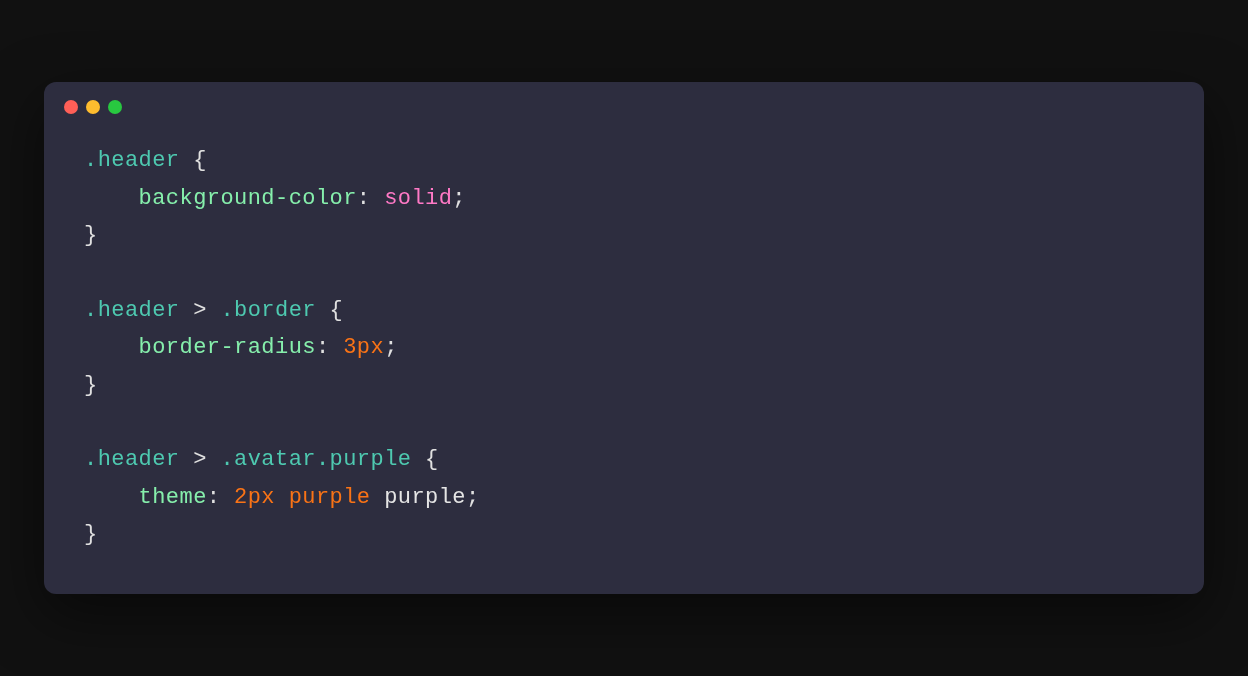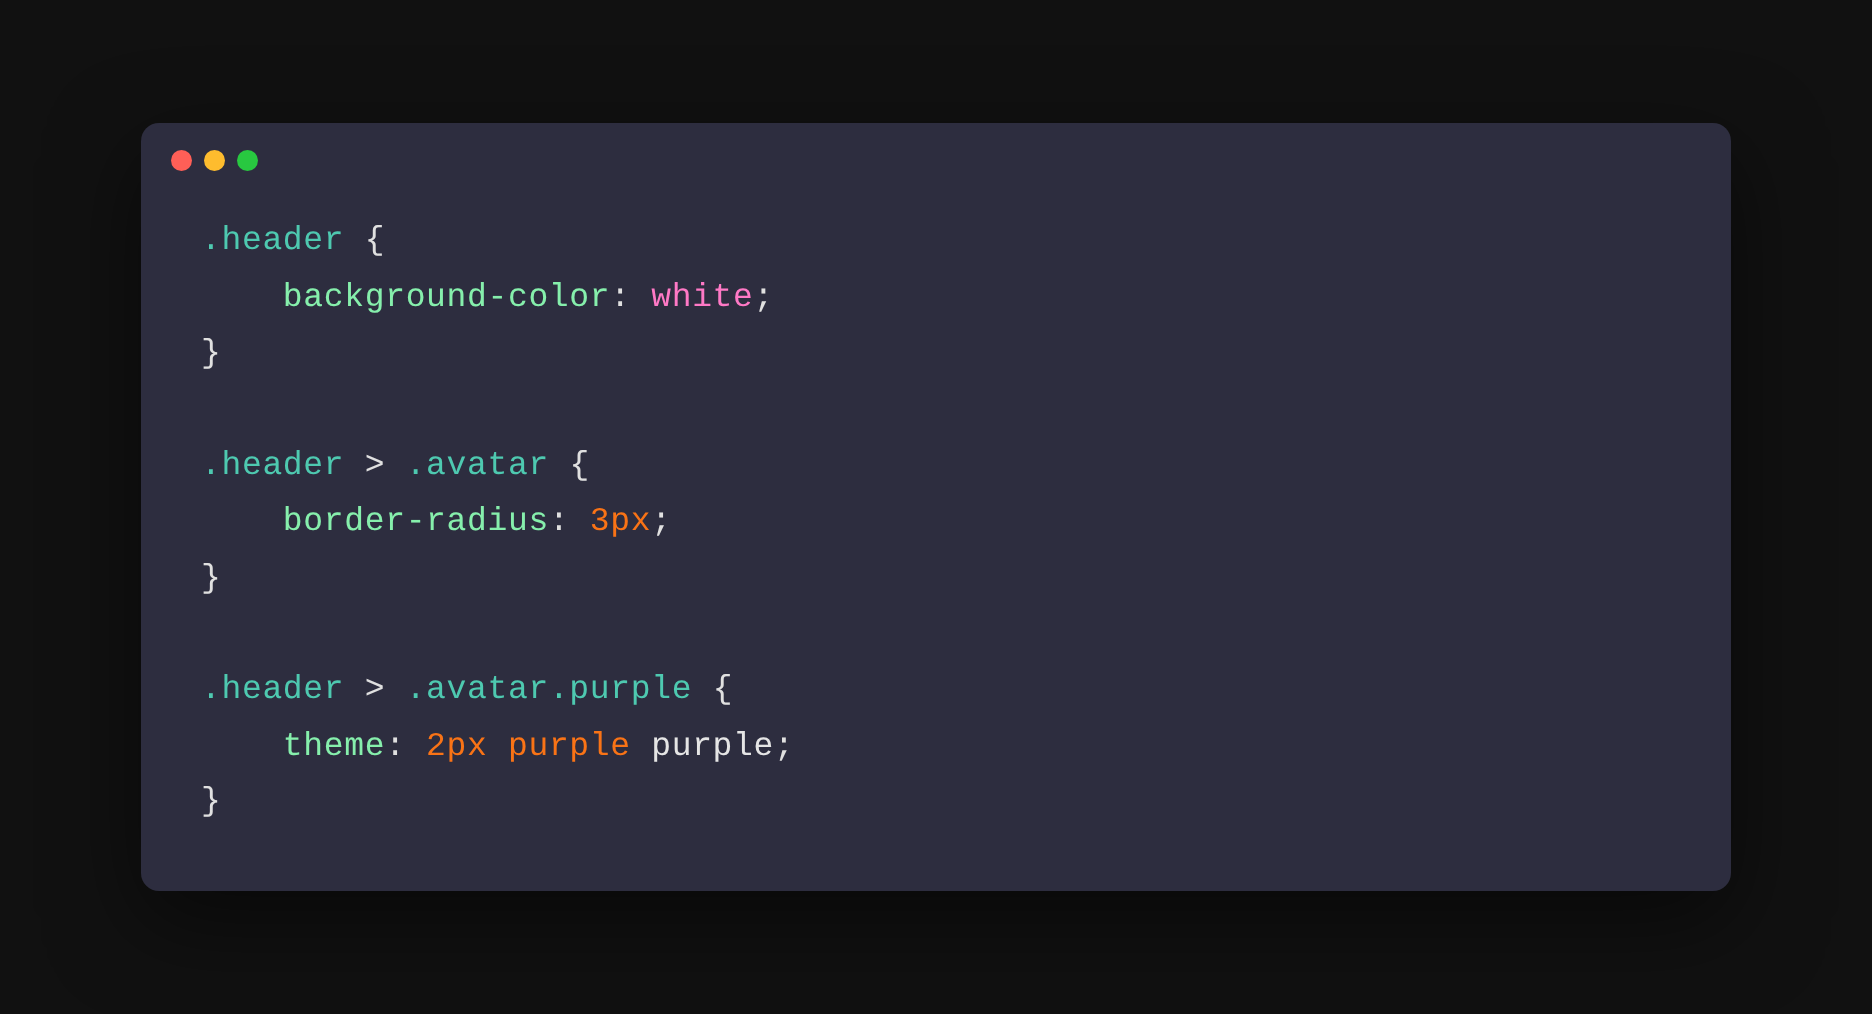--- a/index.html
+++ b/index.html
@@ -15,21 +15,21 @@
       align-items: center;
       justify-content: center;
       width: 1248px;
       height: 676px;
       font-family: 'Courier New', Courier, monospace;
     }
 
     .window {
       background-color: #2d2d3f;
       border-radius: 12px;
-      width: 1060px;
+      width: 1160px;
       min-height: 500px;
       padding: 0;
       box-shadow: 0 20px 60px rgba(0,0,0,0.5);
     }
 
     .titlebar {
       display: flex;
       align-items: center;
       padding: 18px 20px 18px 20px;
       gap: 8px;
@@ -74,26 +74,26 @@
 
 <div class="window">
   <div class="titlebar">
     <span class="dot dot-red"></span>
     <span class="dot dot-yellow"></span>
     <span class="dot dot-green"></span>
   </div>
   <div class="code-area">
 
     <span class="line"><span class="selector">.header</span> <span class="brace">{</span></span>
-    <span class="line"><span class="property">    background-color</span><span class="colon">:</span><span class="value-white"> white</span><span class="semicolon">;</span></span>
+    <span class="line"><span class="property">    background-color</span><span class="colon">:</span><span class="value-white"> solid</span><span class="semicolon">;</span></span>
     <span class="line"><span class="brace">}</span></span>
 
     <span class="line">&nbsp;</span>
 
-    <span class="line"><span class="selector">.header</span><span class="child"> &gt; </span><span class="selector">.avatar</span> <span class="brace">{</span></span>
+    <span class="line"><span class="selector">.header</span><span class="child"> &gt; </span><span class="selector">.border</span> <span class="brace">{</span></span>
     <span class="line"><span class="property">    border-radius</span><span class="colon">:</span><span class="value-num"> 3px</span><span class="semicolon">;</span></span>
     <span class="line"><span class="brace">}</span></span>
 
     <span class="line">&nbsp;</span>
 
     <span class="line"><span class="selector">.header</span><span class="child"> &gt; </span><span class="selector">.avatar.purple</span> <span class="brace">{</span></span>
     <span class="line"><span class="property">    theme</span><span class="colon">:</span><span class="value-num"> 2px purple </span><span class="value-purple">purple</span><span class="semicolon">;</span></span>
     <span class="line"><span class="brace">}</span></span>
 
   </div>

